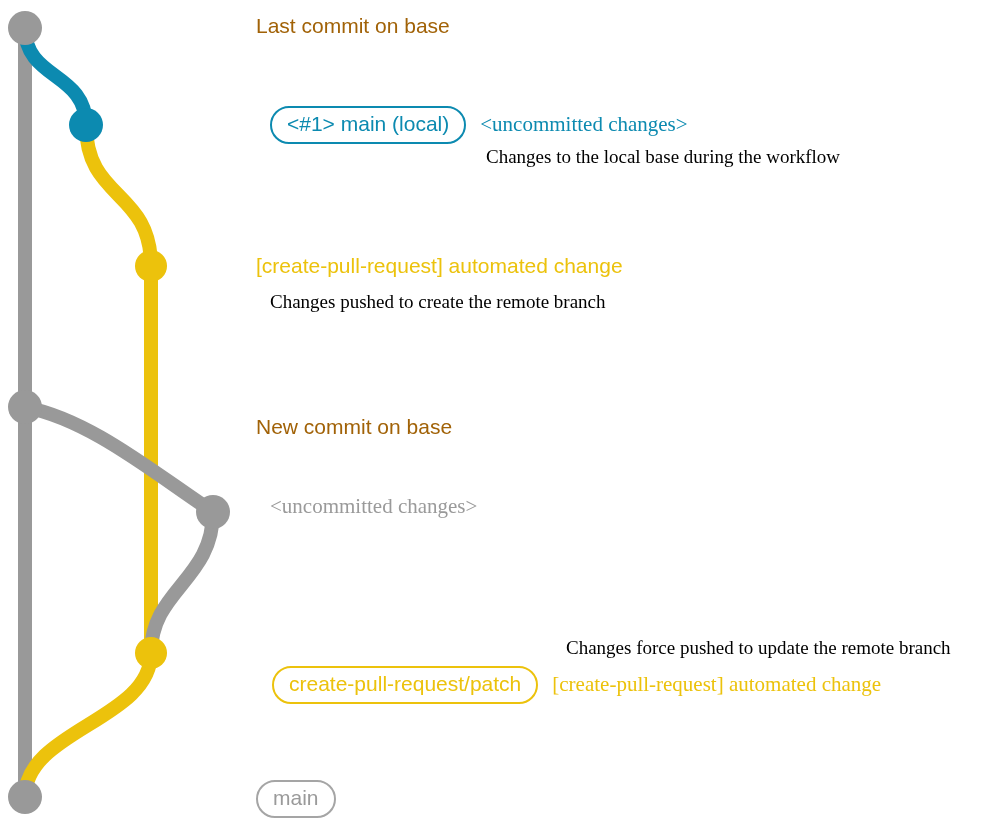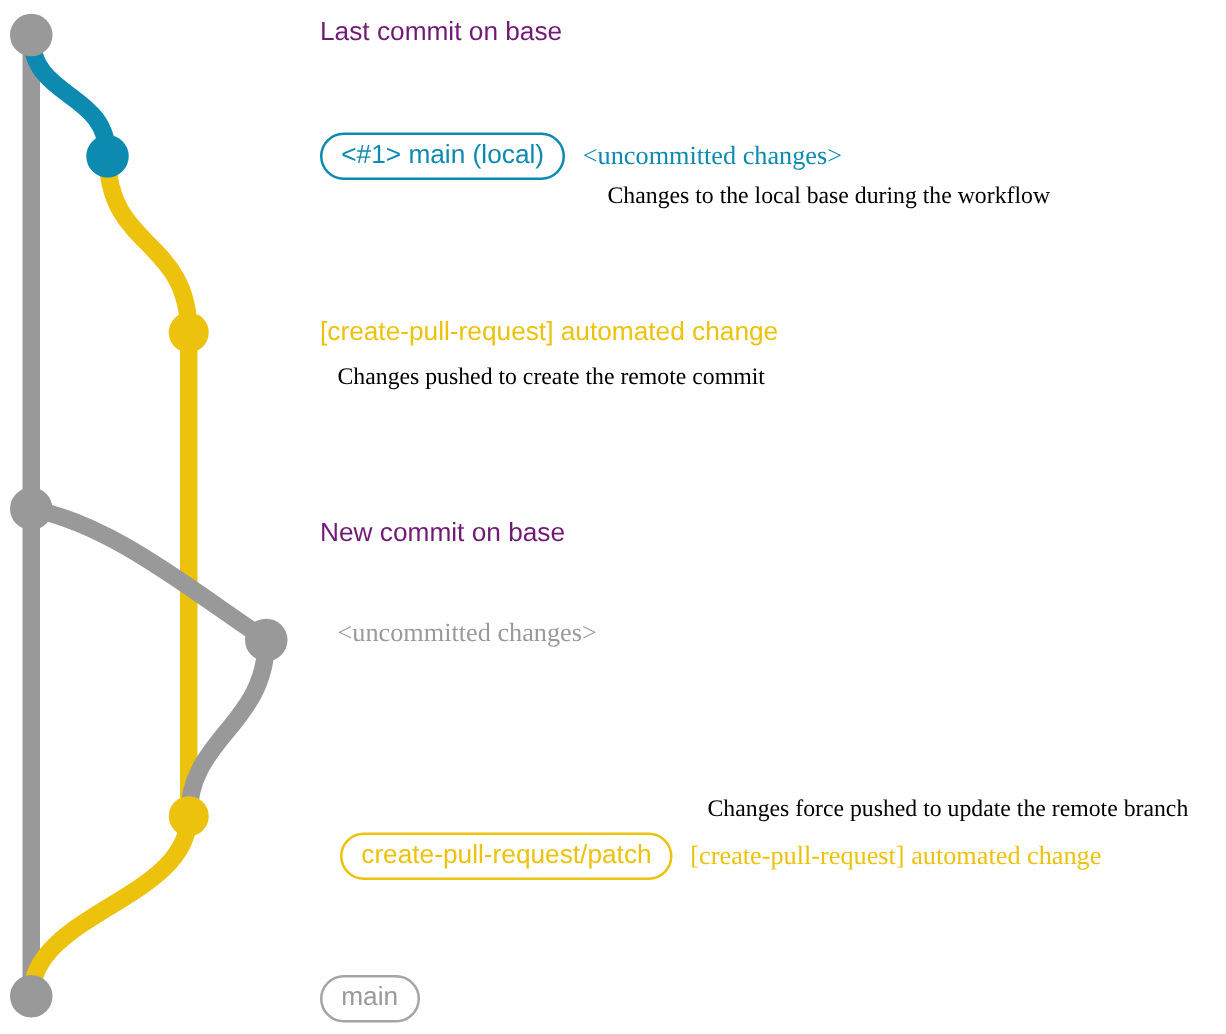--- a/index.html
+++ b/index.html
@@ -53,21 +53,21 @@
     line-height: 1.1;
   }
   .subject.blue   { color: #0c8ab0; }
   .subject.yellow { color: #ecc20c; }
   .subject.gray   { color: #9a9a9a; }
 
   .headline {
     position: absolute;
     font-size: 21px;
     font-family: "Liberation Sans", sans-serif;
-    color: #701a75;
+    color: #a16207;
     white-space: nowrap;
   }
   .headline.yellow { color: #ecc20c; }
 
   .note {
     position: absolute;
     font-family: "Liberation Serif", serif;
     font-size: 19px;
     color: #000000;
     white-space: nowrap;
@@ -99,29 +99,29 @@
     <circle cx="86" cy="125" r="17" fill="#0c8ab0"></circle>
     <circle cx="151" cy="266" r="16" fill="#ecc20c"></circle>
     <circle cx="25" cy="407" r="17" fill="#999999"></circle>
     <circle cx="213" cy="512" r="17" fill="#999999"></circle>
     <circle cx="151" cy="653" r="16" fill="#ecc20c"></circle>
     <circle cx="25" cy="797" r="17" fill="#999999"></circle>
   </svg>
 
   <div class="headline" style="left:256px; top:14px;">Last commit on base</div>
 
-  <div class="row" style="left:256px; top:106px;text-align:center;">
+  <div class="row" style="left:270px; top:106px;text-align:center;">
     <span class="badge blue">&lt;#1&gt; main (local)</span>
     <span class="gap"></span>
     <span class="subject blue">&lt;uncommitted changes&gt;</span>
   </div>
   <div class="note" style="left:486px; top:146px;">Changes to the local base during the workflow</div>
 
   <div class="headline yellow" style="left:256px; top:254px;">[create-pull-request] automated change</div>
-  <div class="note" style="left:270px; top:291px;">Changes pushed to create the remote commit</div>
+  <div class="note" style="left:270px; top:291px;">Changes pushed to create the remote branch</div>
 
   <div class="headline" style="left:256px; top:415px;">New commit on base</div>
 
   <div class="row" style="left:256px; top:495px;">
     <span class="gap"></span>
     <span class="subject gray">&lt;uncommitted changes&gt;</span>
   </div>
 
   <div class="row" style="left:272px; top:635px;margin-top:31px;">
     <span class="badge yellow">create-pull-request/patch</span>

